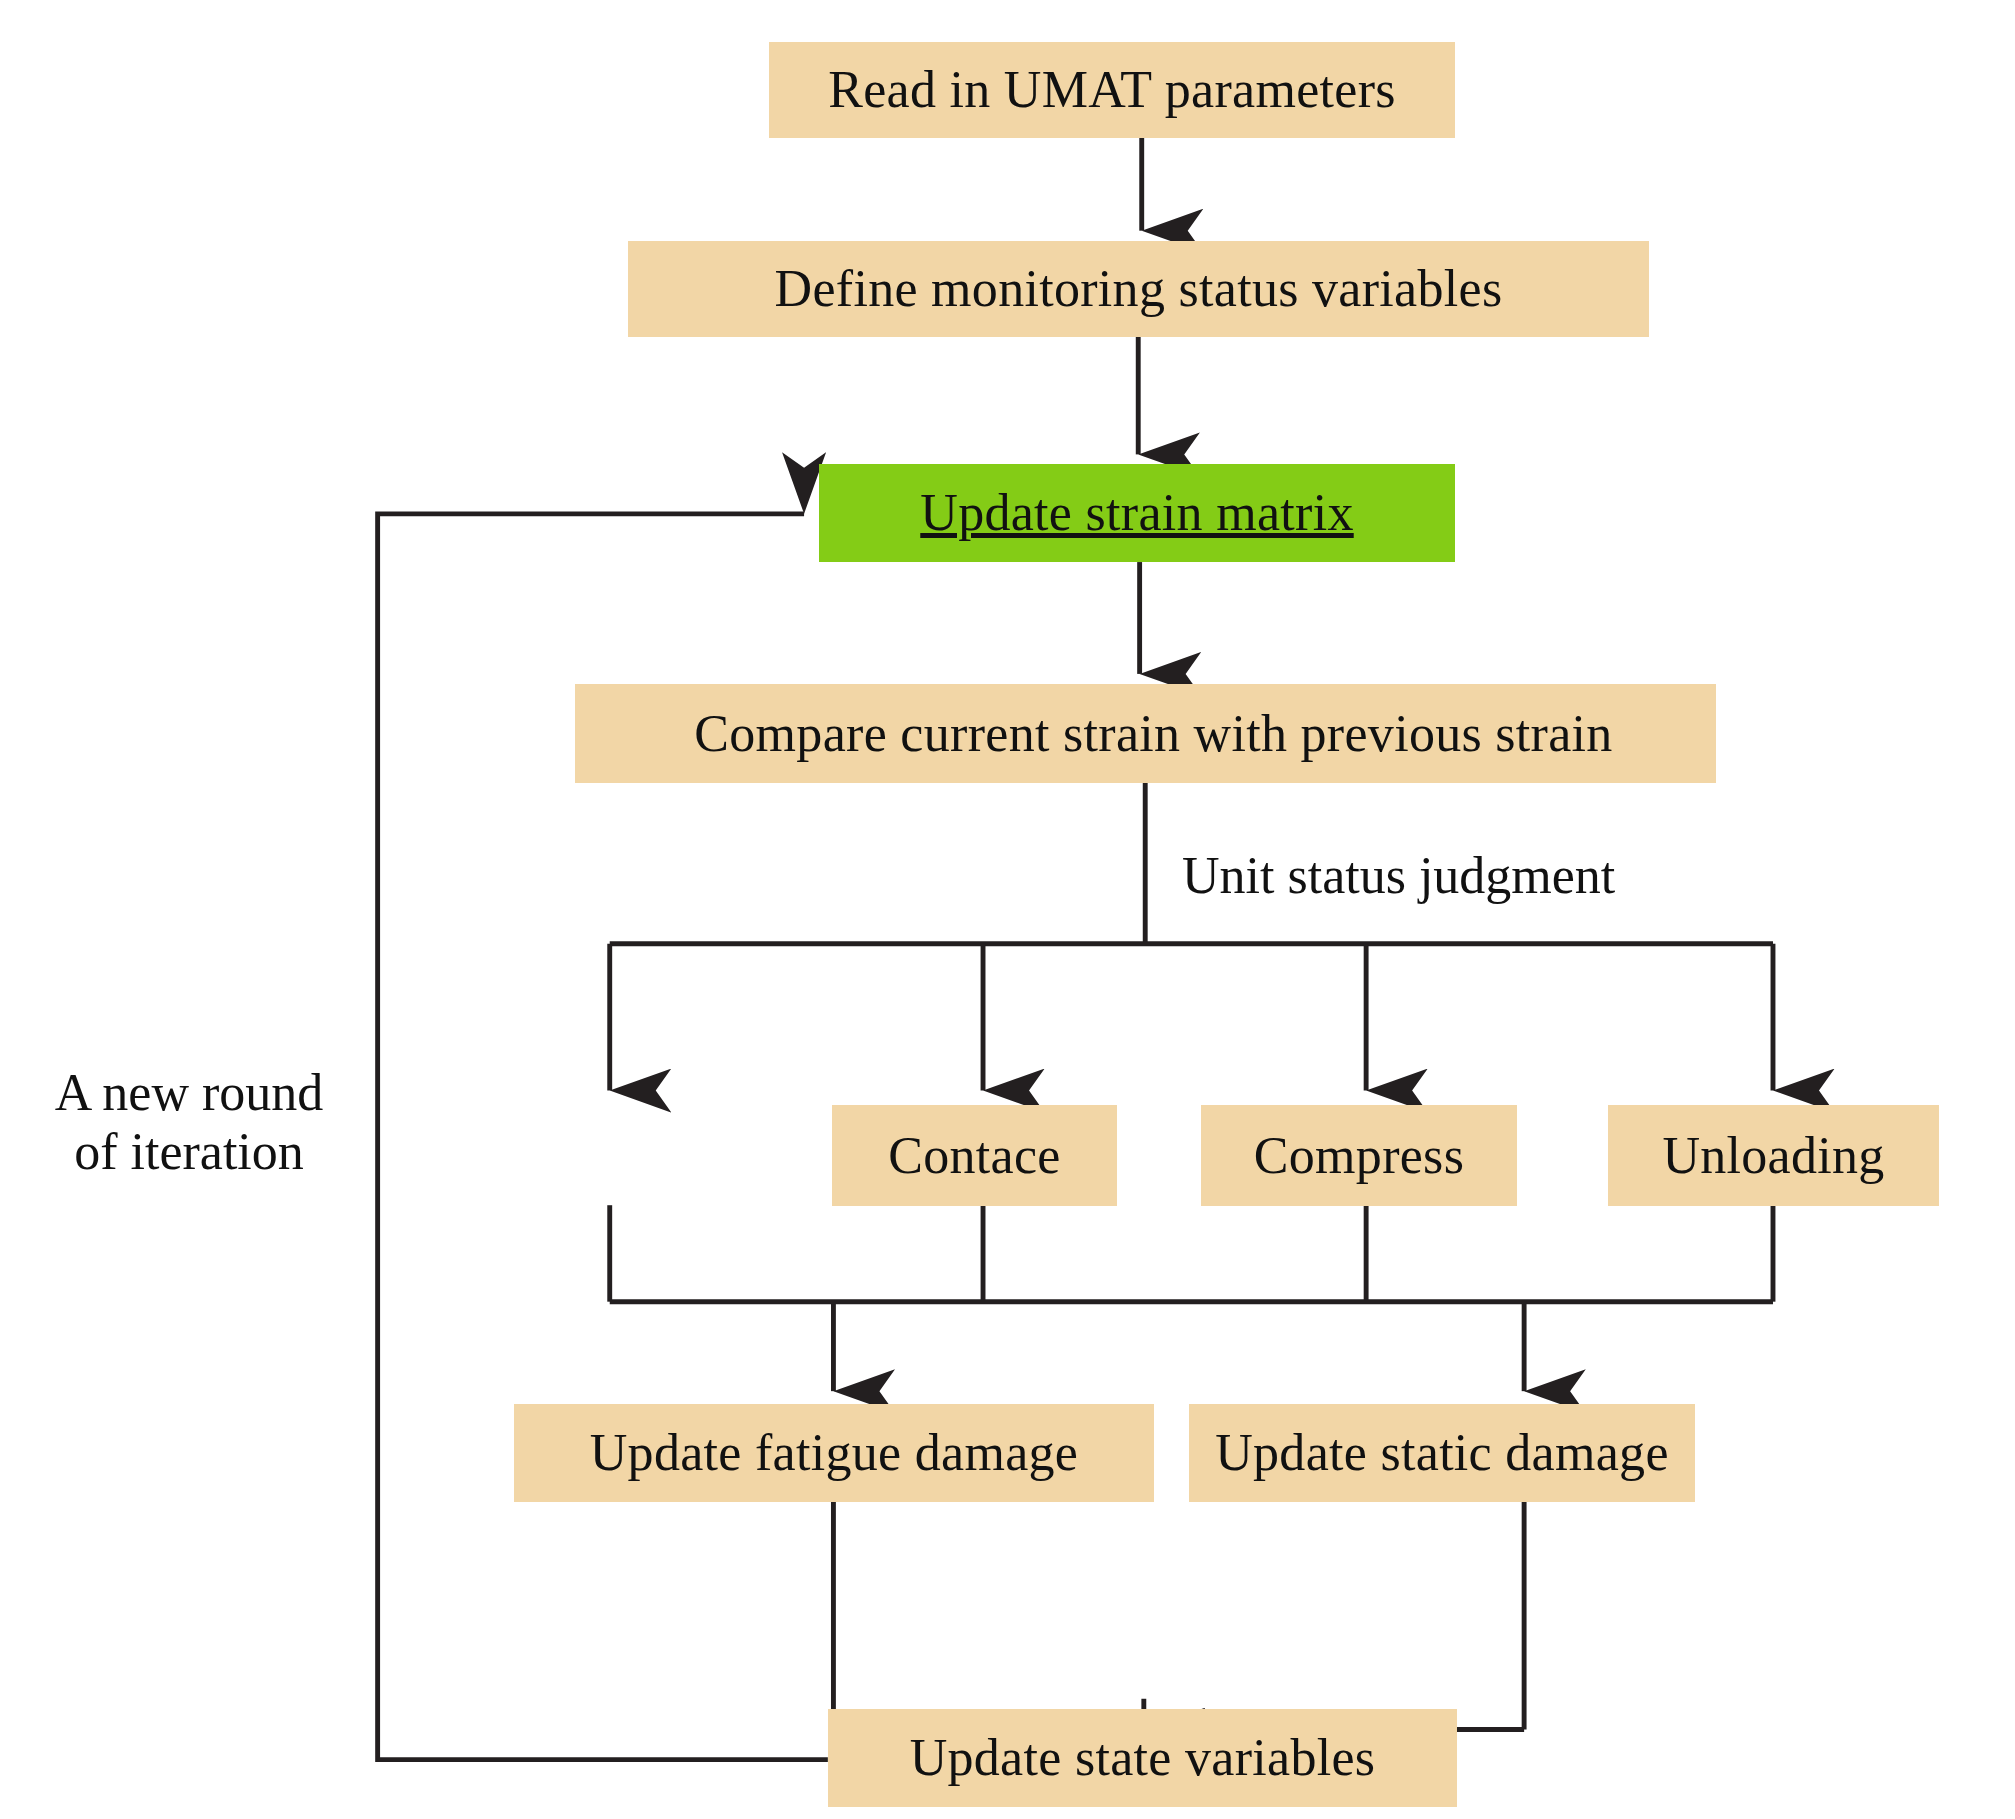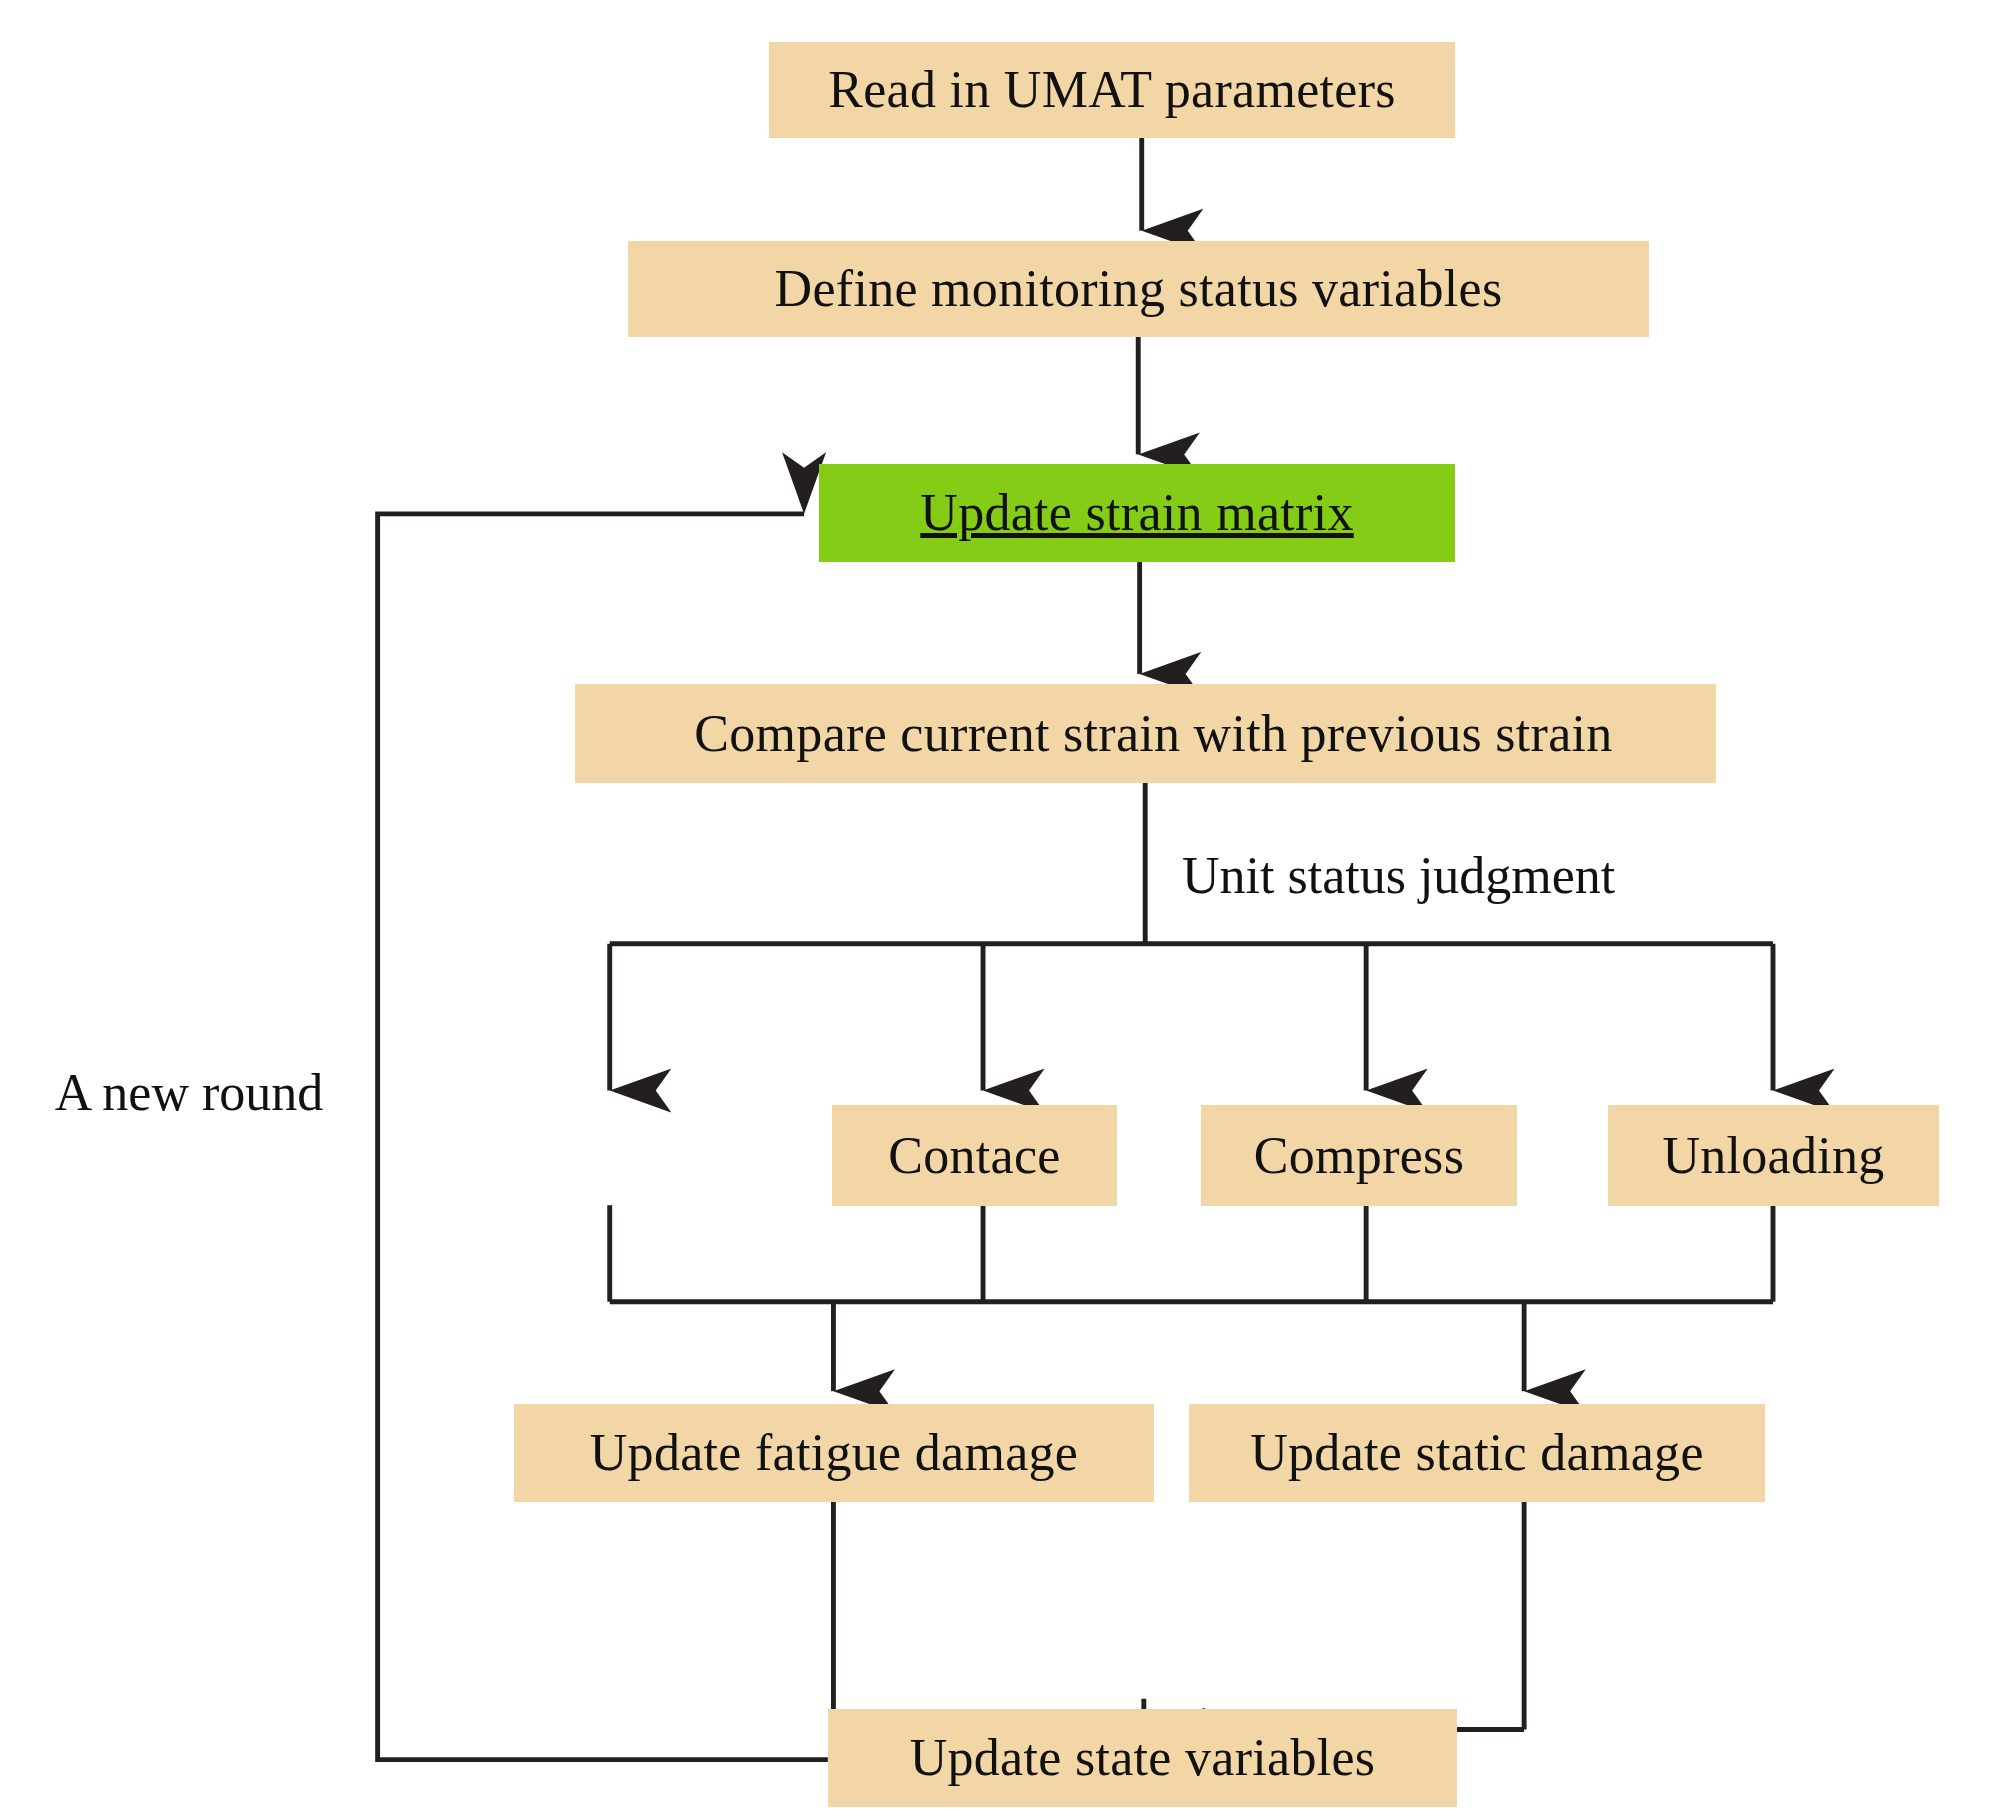--- a/index.html
+++ b/index.html
@@ -128,30 +128,31 @@
   </div>
 
   <div class="node" style="left:1608px; top:1105px; width:331px; height:101px; background:#F2D6A6;">
     <span>Unloading</span>
   </div>
 
   <div class="node" style="left:514px; top:1404px; width:640px; height:98px; background:#F2D6A6;">
     <span>Update fatigue damage</span>
   </div>
 
-  <div class="node" style="left:1189px; top:1404px; width:576px; height:98px; background:#F2D6A6;">
+  <div class="node" style="left:1189px; top:1404px; width:506px; height:98px; background:#F2D6A6;">
     <span>Update static damage</span>
   </div>
 
   <div class="node" style="left:828px; top:1709px; width:629px; height:98px; background:#F2D6A6;">
     <span>Update state variables</span>
   </div>
 
   <div class="free-label" style="left:1182px; top:846px;">
     <span>Unit status judgment</span>
   </div>
 
   <div class="free-label centered" style="left:28px; top:1063px; width:322px;">
     <div>A new round</div>
+    <div>of iteration</div>
   </div>
 
 </div>
 
 
 </body></html>

